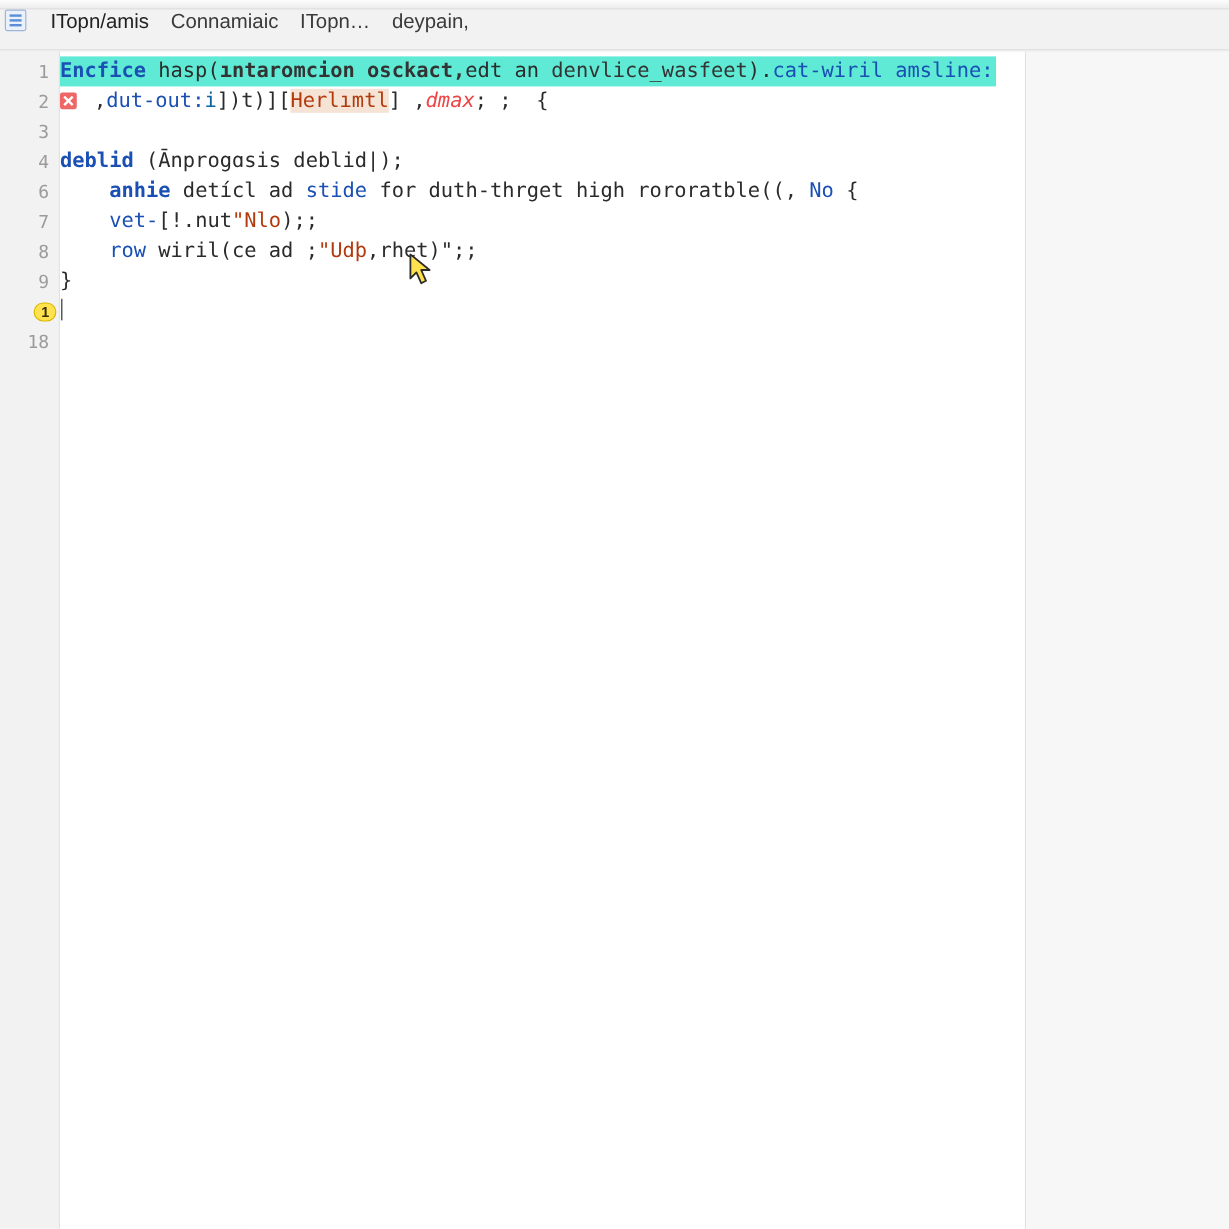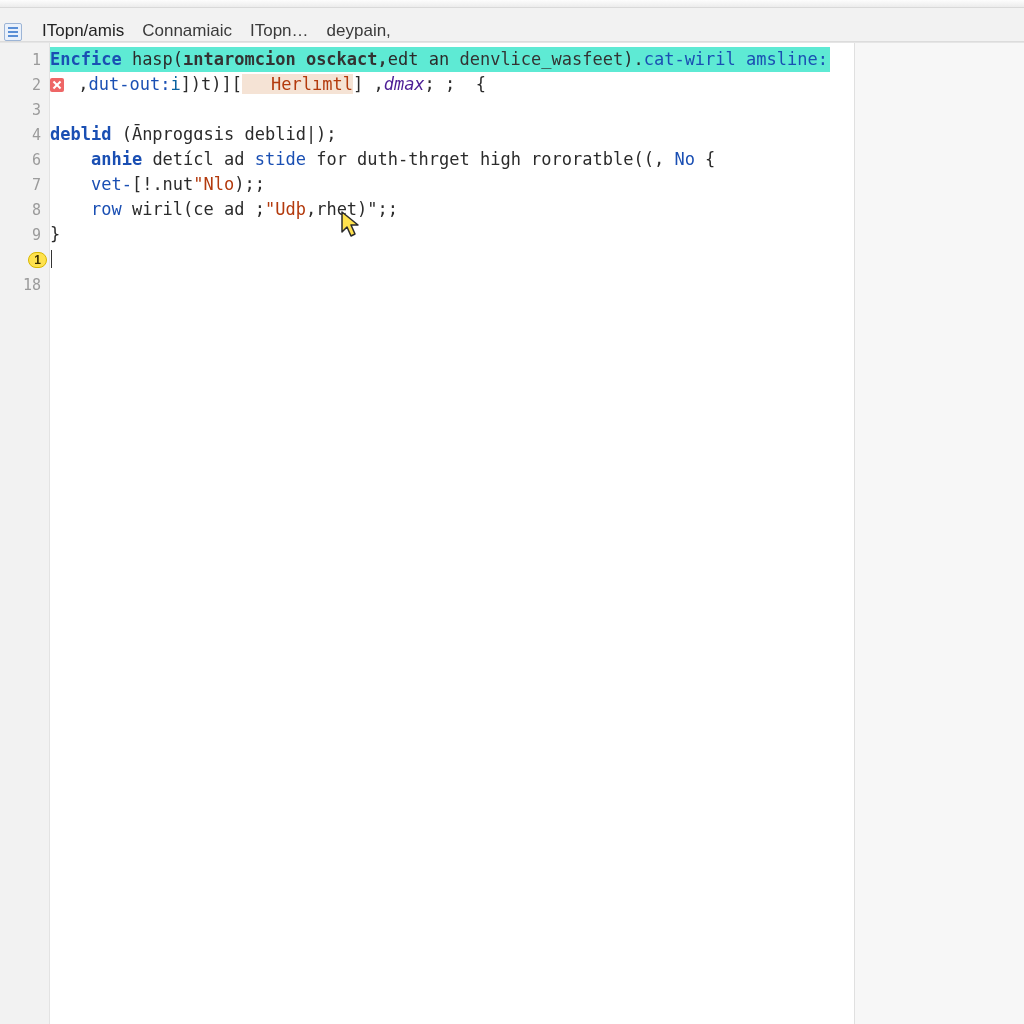--- a/index.html
+++ b/index.html
@@ -10,21 +10,21 @@
     background: #f2f2f2;
     overflow: hidden;
   }
   .window-chrome {
     height: 8px;
     background: linear-gradient(#fdfdfd, #ececec);
     border-bottom: 1px solid #d9d9d9;
   }
   .tab-bar {
     display: flex;
-    align-items: flex-end;
+    align-items: flex-start;
     height: 34px;
     background: #f2f2f2;
     border-bottom: 1px solid #dcdcdc;
     padding-left: 4px;
     gap: 18px;
     font-size: 17px;
     color: #3a3a3a;
   }
   .tab-bar .file-icon {
     width: 18px;
@@ -107,24 +107,24 @@
     font-family: Menlo, Consolas, "DejaVu Sans Mono", monospace;
     font-size: 17px;
     line-height: 25px;
     white-space: pre;
     color: #2b2b2b;
   }
   .hl-line1 { background: #5eead4; display: inline-block; min-width: 780px; }
   .kw  { color: #1a4fb3; font-weight: 600; }
   .kw2 { color: #1a4fb3; }
   .str { color: #b33a0d; }
-  .tag { color: #b33a0d; background: #f5e3d5; padding-left: 29px; }
+  .tag { color: #b33a0d; background: #f5e3d5; }
   .num { color: #0a62a0; }
   .fn  { color: #333; font-weight: 600; }
-  .mut { color: #4c1d95; font-style: italic; text-align: right; }
+  .mut { color: #ef4444; font-style: italic; text-align: right; }
   .id  { color: #333; }
   .err-icon {
     display: inline-block;
     width: 14px; height: 14px;
     background: #e66;
     position: relative;
     vertical-align: -2px;
     margin-right: 4px;
     border-radius: 2px;
   }

